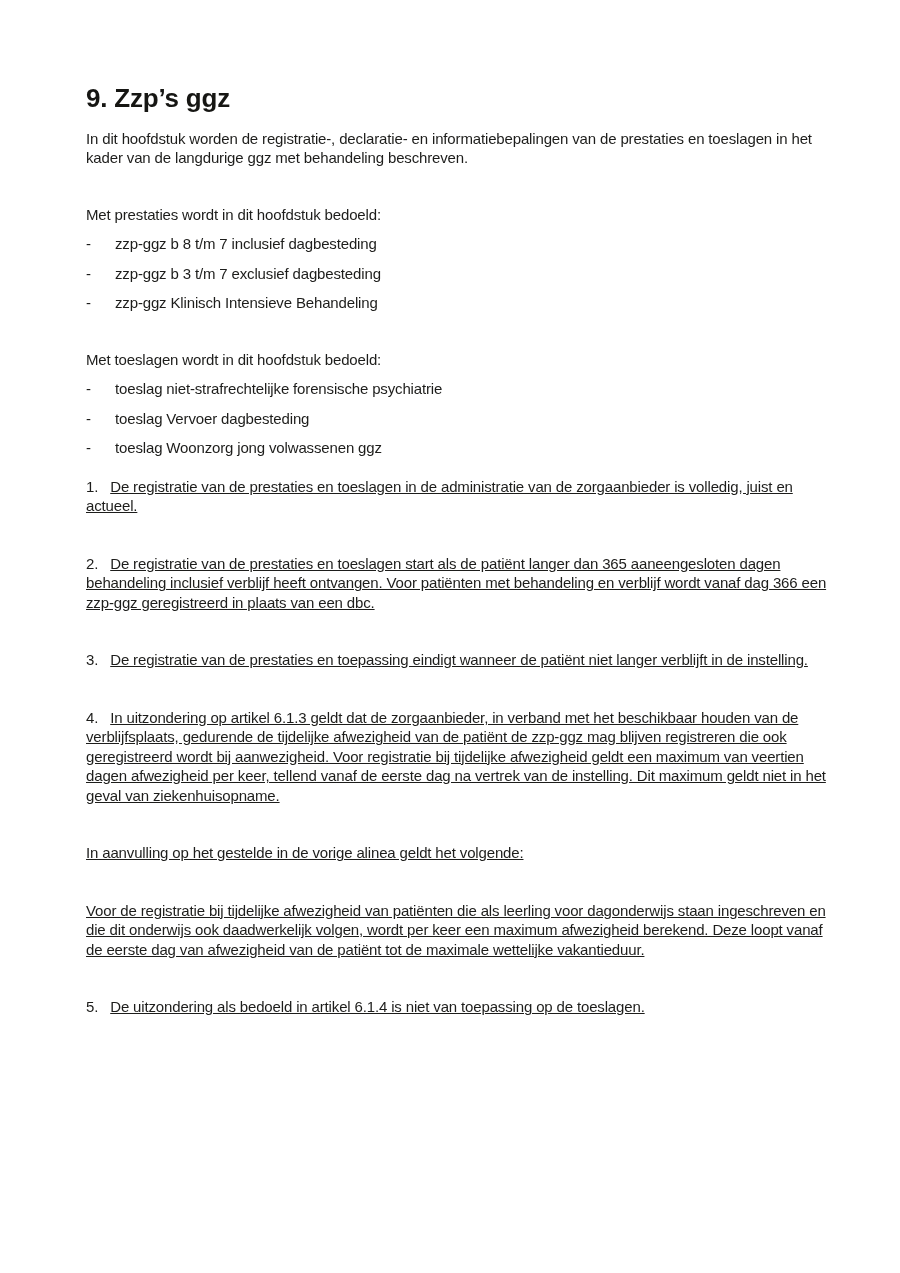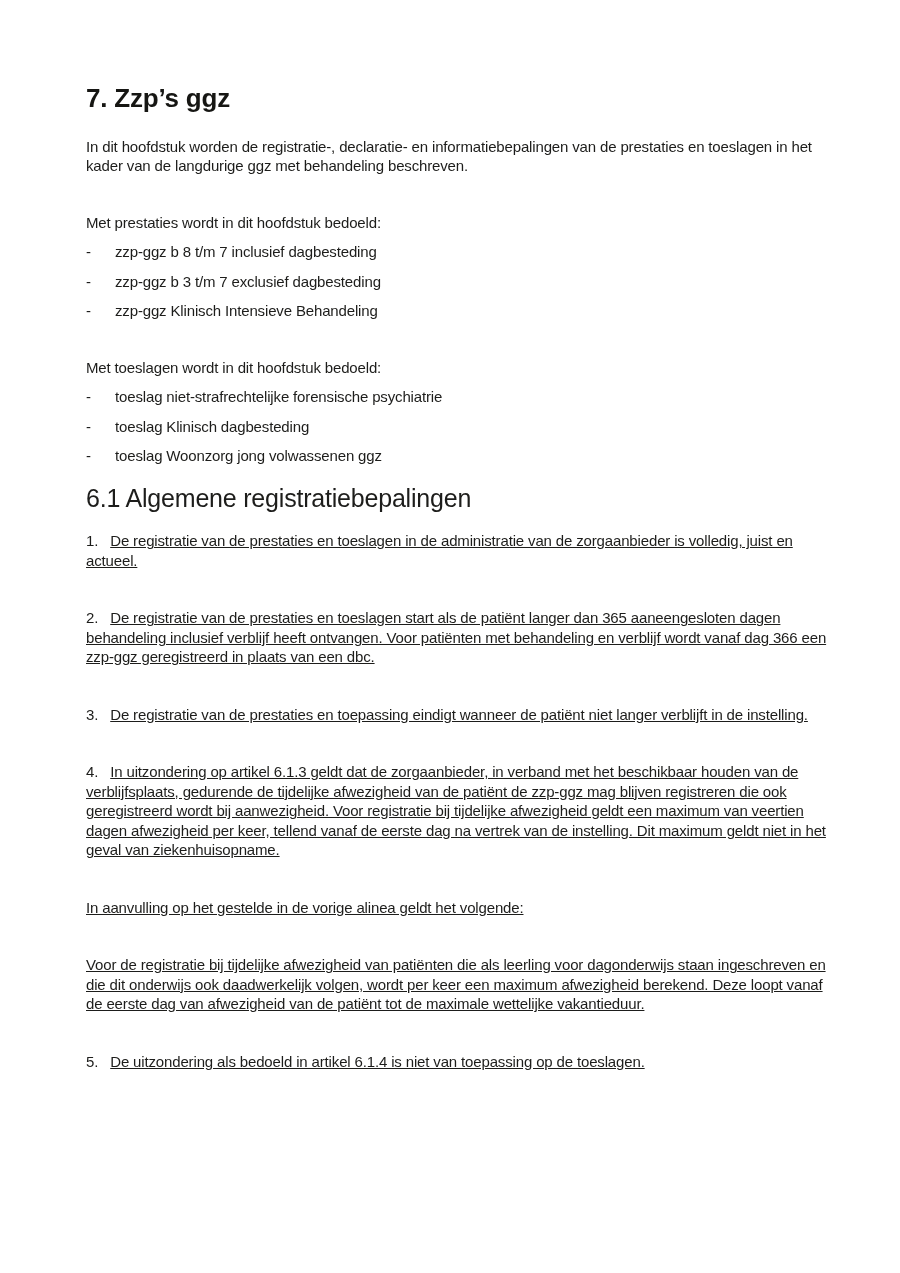--- a/index.html
+++ b/index.html
@@ -27,21 +27,21 @@
     letter-spacing: -0.2px;
     line-height: 1.1;
   }
   .body-text {
     font-size: 15px;
     line-height: 19.5px;
     letter-spacing: -0.15px;
     color: #1d1d1b;
     max-width: 750px;
   }
-  .intro { margin-top: 24px; }
+  .intro { margin-top: 16px; }
   .list-intro { margin-top: 37px; }
   .dash-list {
     list-style: none;
     margin-top: 8px;
     max-width: 750px;
   }
   .dash-list li {
     display: flex;
     margin-top: 10px;
     font-size: 15px;
@@ -68,21 +68,21 @@
     min-width: 15px;
     padding-right: 12px;
   }
   .plain-para { margin-top: 38px; text-decoration: underline; }
 </style>
 </head>
 <body>
 
 <div class="page">
 
-  <h1 class="chapter-title">7. Zzp’s ggz</h1>
+  <h1 class="chapter-title">9. Zzp’s ggz</h1>
 
   <p class="body-text intro">In dit hoofdstuk worden de registratie-, declaratie- en informatiebepalingen van de prestaties en toeslagen in het kader van de langdurige ggz met behandeling beschreven.</p>
 
   <p class="body-text list-intro">Met prestaties wordt in dit hoofdstuk bedoeld:</p>
 
   <ul class="dash-list">
     <li>
       <span class="dash">-</span>
       <span>zzp-ggz b 8 t/m 7 inclusief dagbesteding</span>
     </li>
@@ -98,29 +98,28 @@
 
   <p class="body-text list-intro">Met toeslagen wordt in dit hoofdstuk bedoeld:</p>
 
   <ul class="dash-list">
     <li>
       <span class="dash">-</span>
       <span>toeslag niet-strafrechtelijke forensische psychiatrie</span>
     </li>
     <li>
       <span class="dash">-</span>
-      <span>toeslag Klinisch dagbesteding</span>
+      <span>toeslag Vervoer dagbesteding</span>
     </li>
     <li>
       <span class="dash">-</span>
       <span>toeslag Woonzorg jong volwassenen ggz</span>
     </li>
   </ul>
 
-  <h2 class="section-title">6.1 Algemene registratiebepalingen</h2>
 
   <p class="body-text article article-first">
     <span class="num">1.</span><span>De registratie van de prestaties en toeslagen in de administratie van de zorgaanbieder is volledig, juist en actueel.</span>
   </p>
 
   <p class="body-text article">
     <span class="num">2.</span><span>De registratie van de prestaties en toeslagen start als de patiënt langer dan 365 aaneengesloten dagen behandeling inclusief verblijf heeft ontvangen. Voor patiënten met behandeling en verblijf wordt vanaf dag 366 een zzp-ggz geregistreerd in plaats van een dbc.</span>
   </p>
 
   <p class="body-text article">

